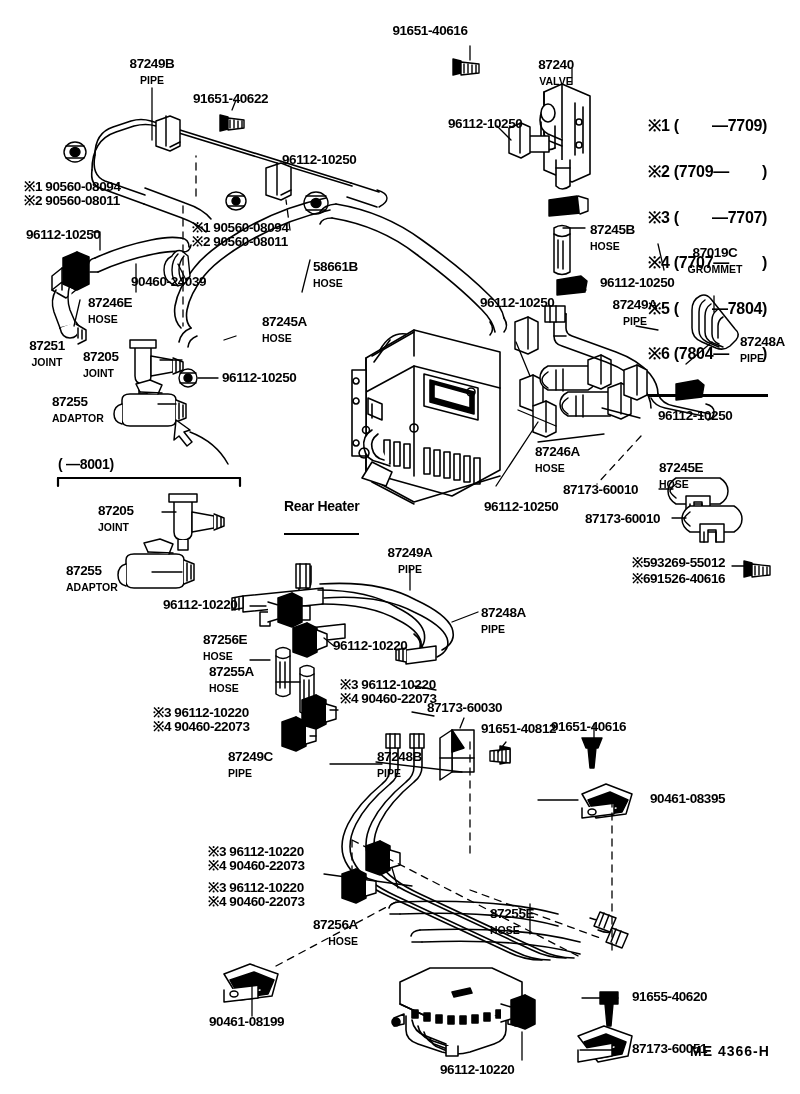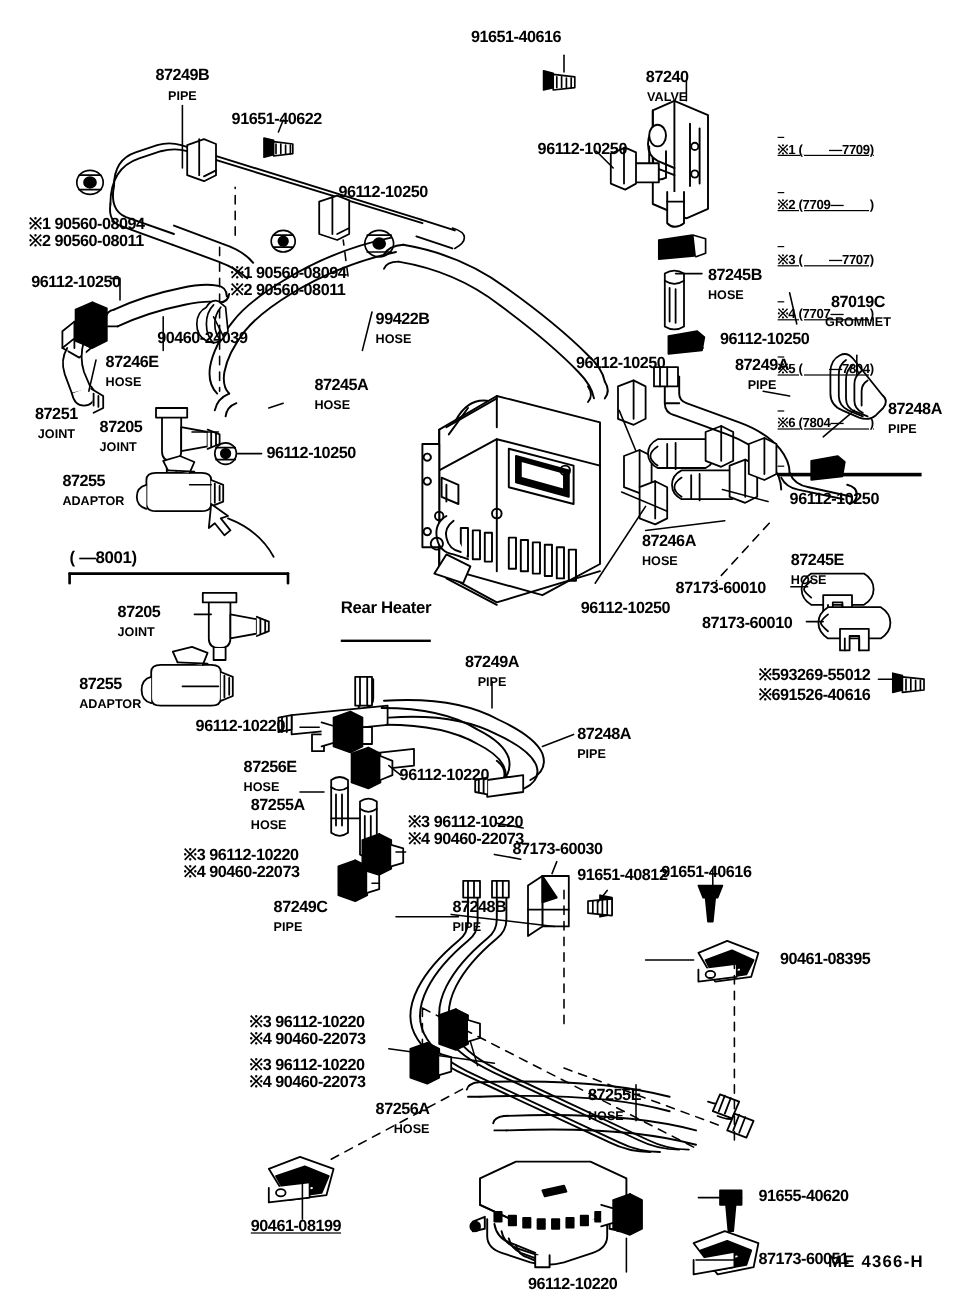--- a/index.html
+++ b/index.html
@@ -4,22 +4,22 @@
 <style>
   html,body{margin:0;padding:0;background:#fff;}
   body{width:800px;height:1094px;position:relative;overflow:hidden;
        font-family:"Liberation Sans",sans-serif;color:#000;}
   #sheet{position:absolute;inset:0;width:800px;height:1094px;}
   .lbl{position:absolute;white-space:pre;font-family:"Liberation Sans",sans-serif;
        font-weight:700;letter-spacing:-0.4px;line-height:1.02;}
   .pn{font-size:13.5px;}
   .sub{font-size:10.5px;letter-spacing:0px;}
   .lbl.ctr{text-align:center;}
-  .legend{position:absolute;left:648px;top:88px;font-size:11px;font-weight:700;
-          line-height:15.2px;white-space:pre;letter-spacing:-0.3px;text-decoration:underline;}
+  .legend{position:absolute;left:648px;top:88px;font-size:16px;font-weight:700;
+          line-height:15.2px;white-space:pre;letter-spacing:-0.3px;}
   .legend .row{display:block;}
   .legend .bar{display:block;width:120px;height:2.5px;background:#000;margin-top:2px;}
   .sect{position:absolute;font-size:14px;font-weight:700;letter-spacing:-0.3px;}
   .uline{border-bottom:2.5px solid #000;padding-bottom:19px;}
   .code{position:absolute;left:690px;top:1043px;font-size:14px;font-weight:700;
         letter-spacing:1px;font-family:"Liberation Sans",sans-serif;}
   svg{display:block;}
 </style>
 </head>
 <body>
@@ -583,21 +583,21 @@
 <div class="lbl" style="left:590px;top:221px;"><span class="pn">87245B</span><br><span class="sub">HOSE</span></div>
 
 <div class="lbl ctr" style="left:660px;top:244px;width:110px;"><span class="pn">87019C</span><br><span class="sub">GROMMET</span></div>
 
 <div class="lbl pn" style="left:600px;top:276px;"><span>96112-10250</span></div>
 
 <div class="lbl pn" style="left:131px;top:275px;"><span>90460-24039</span></div>
 
 <div class="lbl" style="left:88px;top:294px;"><span class="pn">87246E</span><br><span class="sub">HOSE</span></div>
 
-<div class="lbl" style="left:313px;top:258px;"><span class="pn">99422B</span><br><span class="sub">HOSE</span></div>
+<div class="lbl" style="left:313px;top:258px;"><span class="pn">58661B</span><br><span class="sub">HOSE</span></div>
 
 <div class="lbl pn" style="left:480px;top:296px;"><span>96112-10250</span></div>
 
 <div class="lbl ctr" style="left:580px;top:296px;width:110px;"><span class="pn">87249A</span><br><span class="sub">PIPE</span></div>
 
 <div class="lbl" style="left:740px;top:333px;"><span class="pn">87248A</span><br><span class="sub">PIPE</span></div>
 
 <div class="lbl ctr" style="left:12px;top:337px;width:70px;"><span class="pn">87251</span><br><span class="sub">JOINT</span></div>
 
 <div class="lbl" style="left:83px;top:348px;"><span class="pn">87205</span><br><span class="sub">JOINT</span></div>
@@ -658,20 +658,20 @@
 
 <div class="lbl pn" style="left:208px;top:845px;"><span>※3 96112-10220</span></div>
 <div class="lbl pn" style="left:208px;top:859px;"><span>※4 90460-22073</span></div>
 <div class="lbl pn" style="left:208px;top:881px;"><span>※3 96112-10220</span></div>
 <div class="lbl pn" style="left:208px;top:895px;"><span>※4 90460-22073</span></div>
 
 <div class="lbl" style="left:313px;top:916px;text-align:right;"><span class="pn">87256A</span><br><span class="sub">HOSE</span></div>
 
 <div class="lbl" style="left:490px;top:905px;"><span class="pn">87255E</span><br><span class="sub">HOSE</span></div>
 
-<div class="lbl pn" style="left:209px;top:1015px;text-decoration:underline;"><span>90461-08199</span></div>
+<div class="lbl pn" style="left:209px;top:1015px;"><span>90461-08199</span></div>
 
 <div class="lbl pn" style="left:440px;top:1063px;"><span>96112-10220</span></div>
 
 <div class="lbl pn" style="left:632px;top:990px;"><span>91655-40620</span></div>
 <div class="lbl pn" style="left:632px;top:1042px;"><span>87173-60051</span></div>
 
 <div class="code">ME 4366-H</div>
 
 </body></html>

